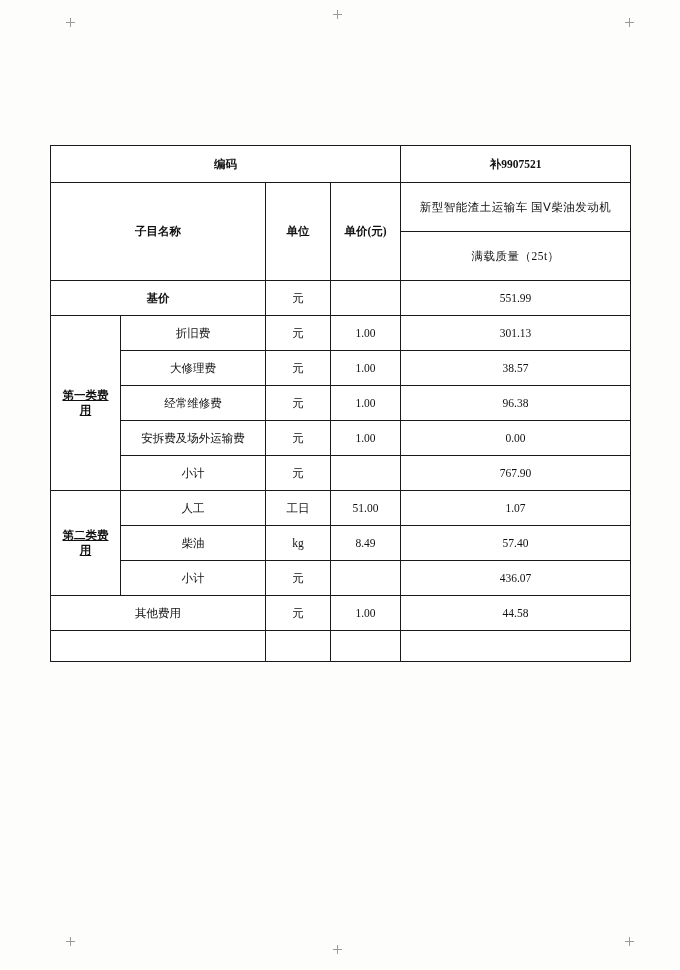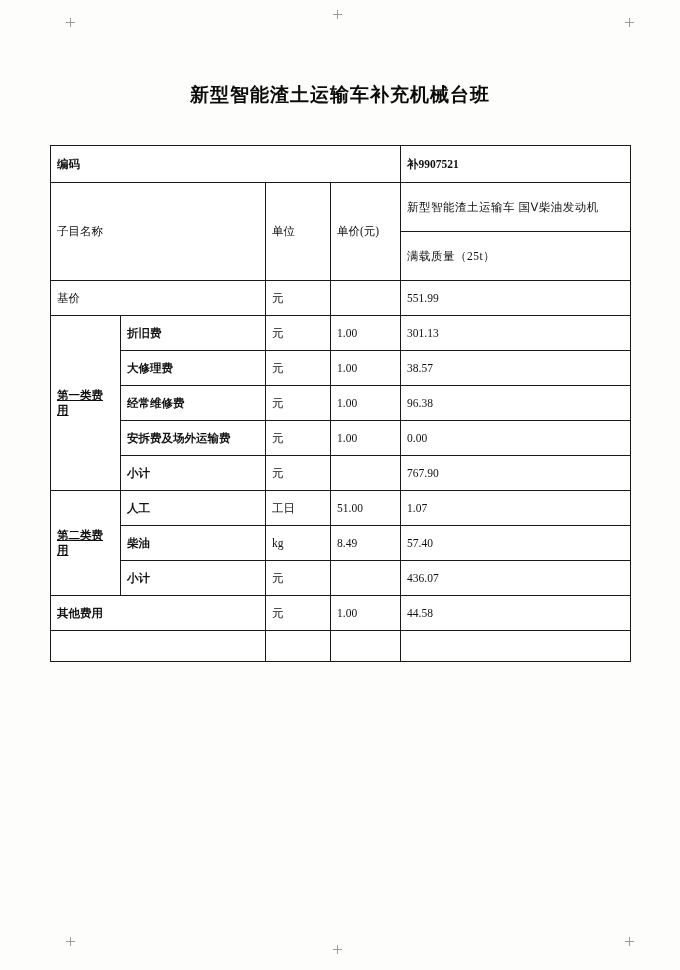--- a/index.html
+++ b/index.html
@@ -64,37 +64,37 @@
     border-collapse: collapse;
     table-layout: fixed;
     background: #ffffff;
   }
   table.sheet td {
     border: 1px solid #1a1a1a;
     font-family: "Liberation Serif", serif;
     font-size: 11.5px;
     color: #111111;
     padding: 0 6px;
-    text-align: left;
+    text-align: center;
     vertical-align: middle;
     line-height: 1.3;
   }
   .h-row td { height: 36px; font-weight: bold; }
   .r-std { height: 34px; }
   .r-tall { height: 48px; }
   .r-blank { height: 30px; }
-  .lbl-center-bold { font-weight: normal; }
+  .lbl-center-bold { font-weight: bold; }
   .cat-cell {
     font-weight: bold;
     font-size: 11.5px;
     text-decoration: underline;
   }
   .num { font-family: "Liberation Serif", serif; }
   .sub-label {
-    font-weight: bold;
+    font-weight: normal;
     text-align: left;
     padding-left: 14px;
   }
   .desc-cell {
     font-size: 11.5px;
     letter-spacing: 0.5px;
     margin-top: 27px;
   }
 </style>
 </head>
@@ -102,21 +102,20 @@
 
 <div class="page">
 
   <div class="reg-mark rm-tl"></div>
   <div class="reg-mark rm-tc"></div>
   <div class="reg-mark rm-tr"></div>
   <div class="reg-mark rm-bl"></div>
   <div class="reg-mark rm-bc"></div>
   <div class="reg-mark rm-br"></div>
 
-  <div class="doc-title">新型智能渣土运输车补充机械台班</div>
 
   <table class="sheet">
     <colgroup>
       <col style="width:70px">
       <col style="width:145px">
       <col style="width:65px">
       <col style="width:70px">
       <col style="width:230px">
     </colgroup>
     <tbody>

